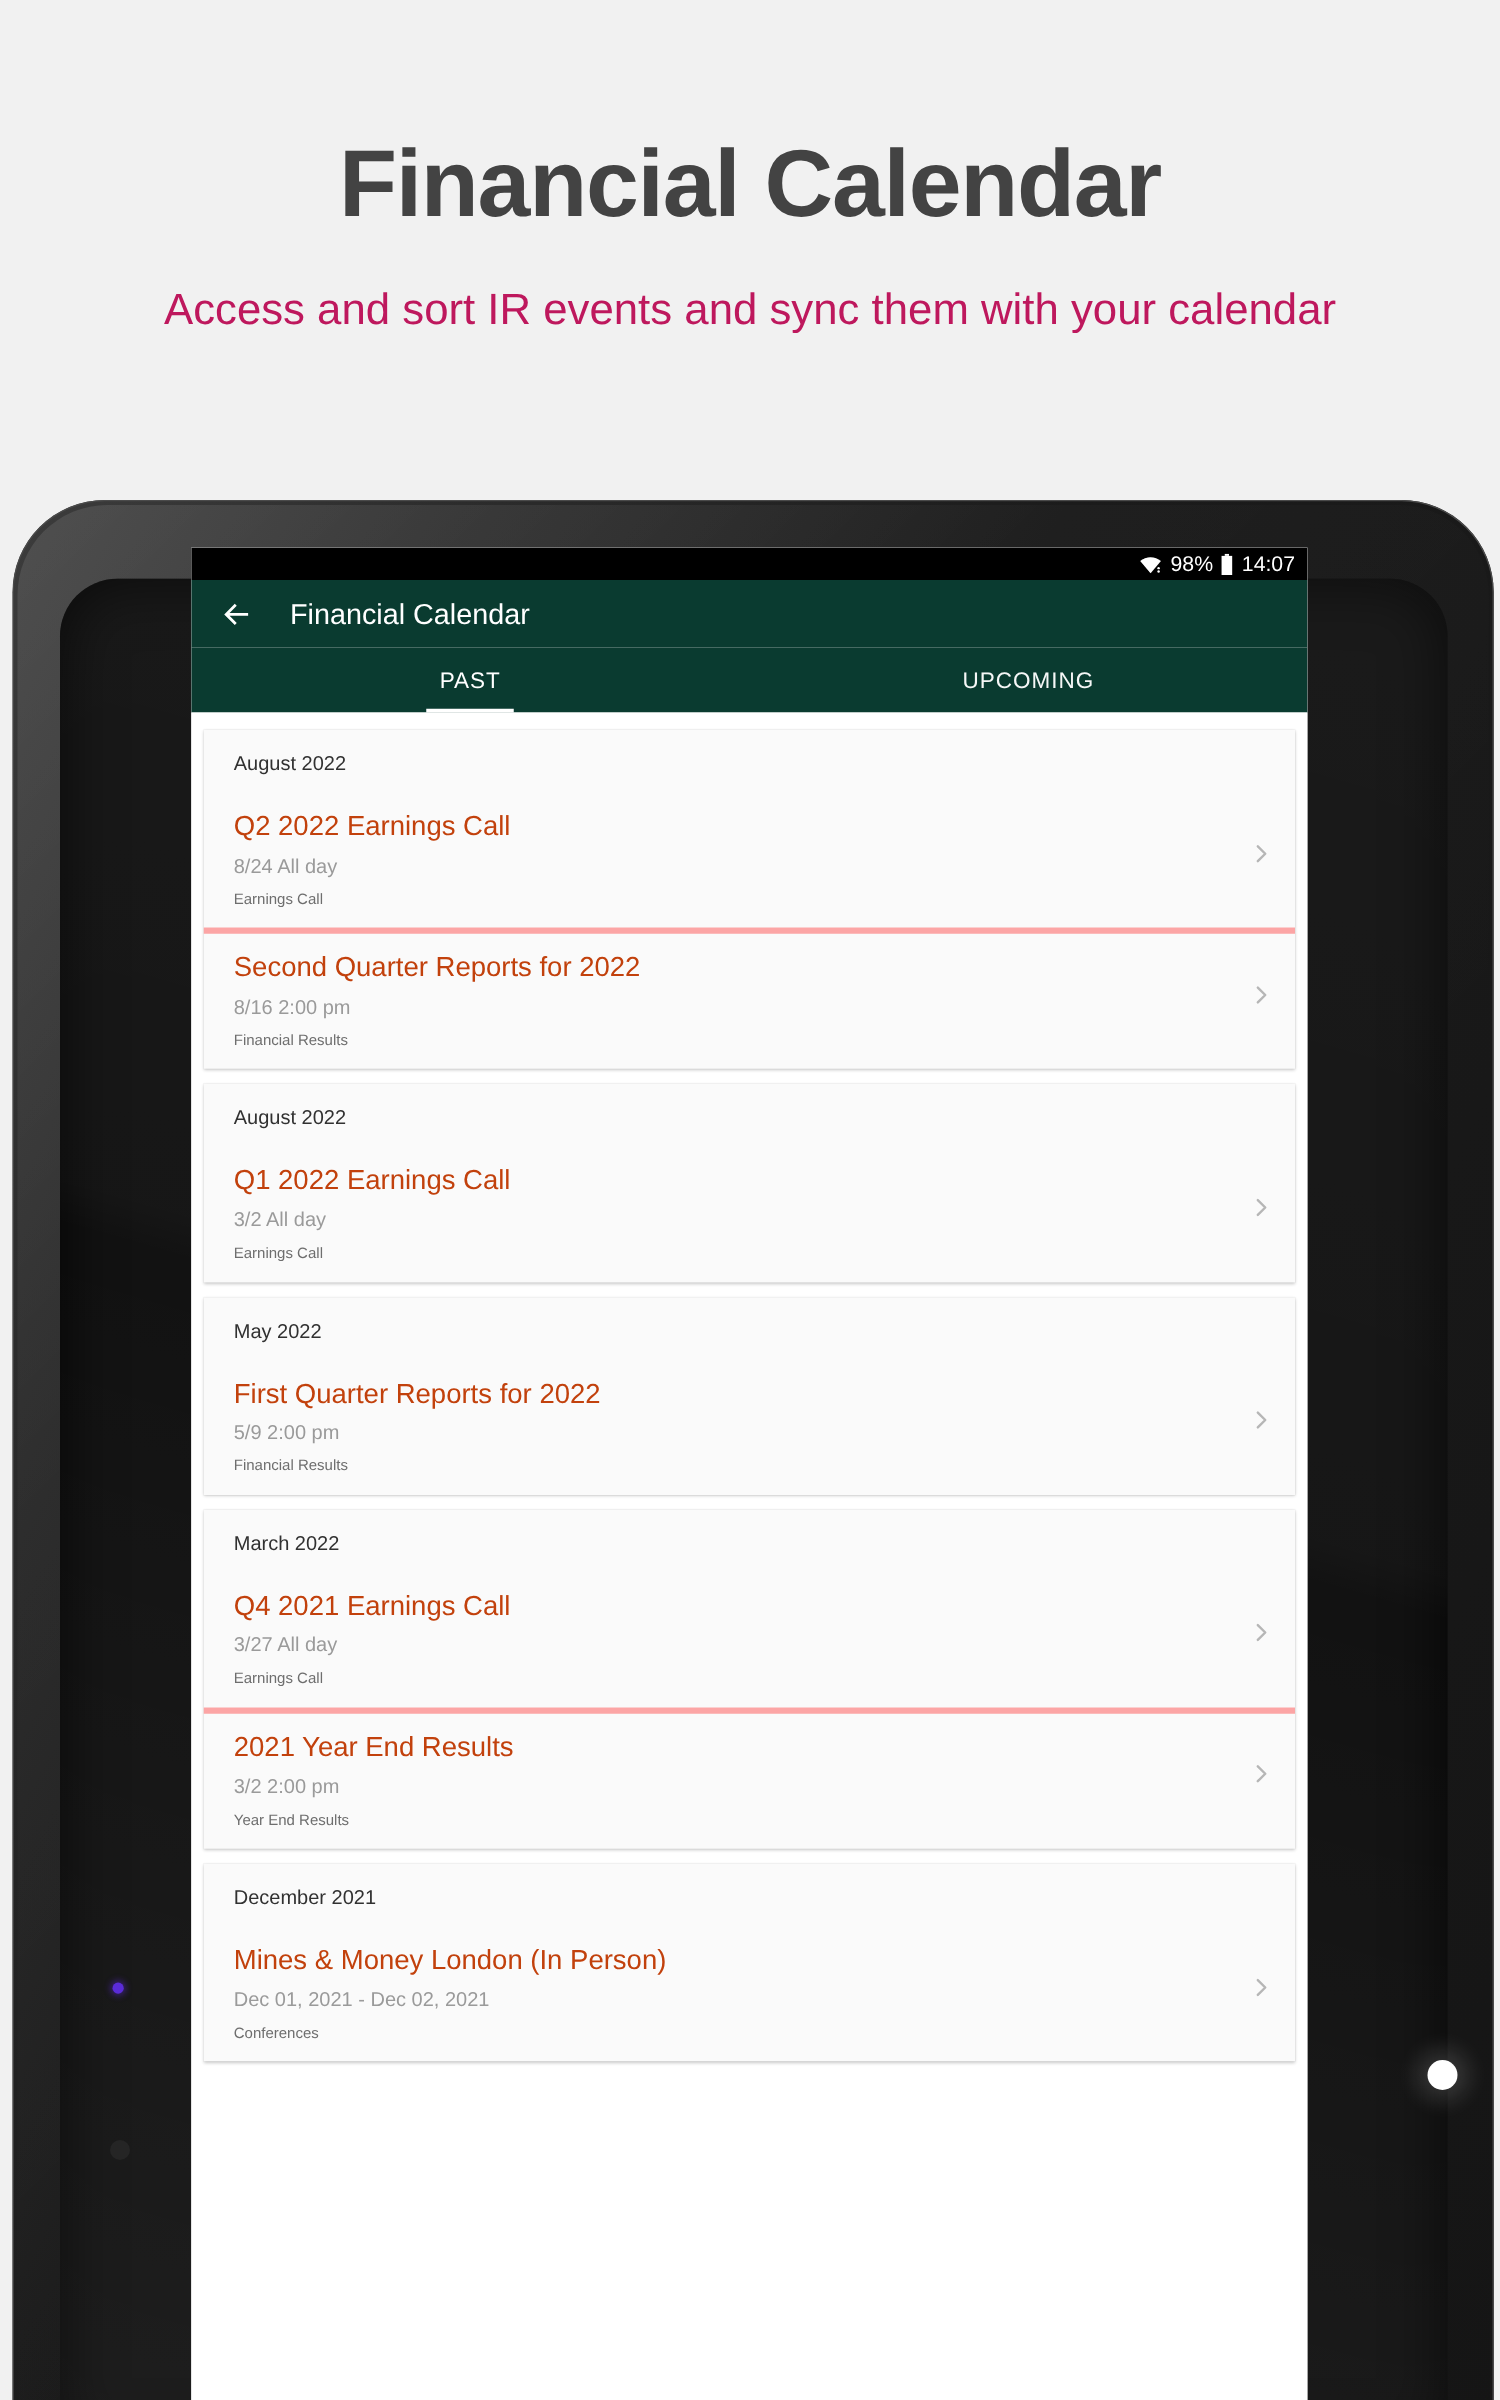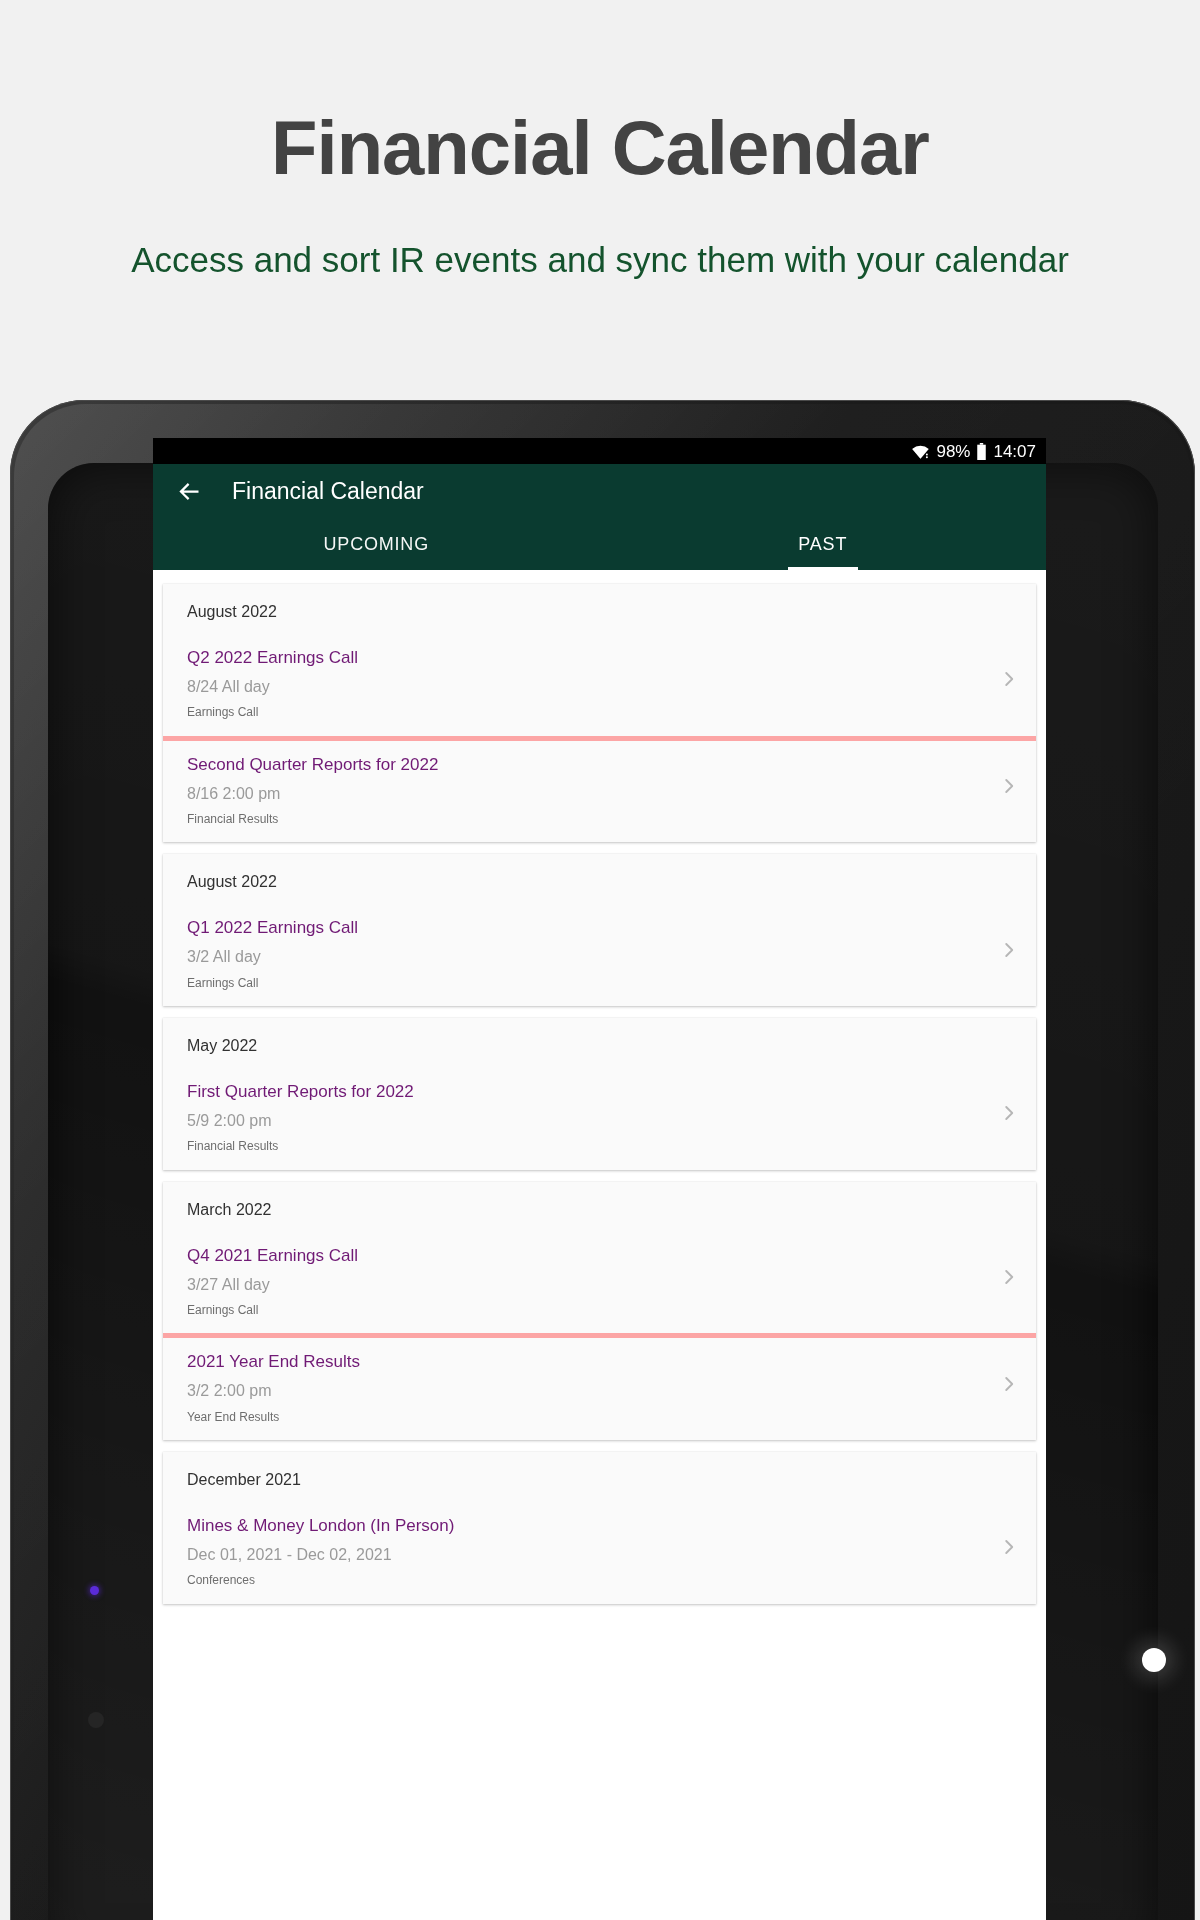--- a/index.html
+++ b/index.html
@@ -25,26 +25,26 @@
   .promo-title {
     margin: 0;
     padding-top: 110px;
     font-size: 76px;
     line-height: 1;
     font-weight: 700;
     color: #434343;
     letter-spacing: -1px;
   }
   .promo-sub {
-    margin: 12px;
+    margin: 0;
     padding-top: 44px;
     font-size: 35px;
     line-height: 1;
     font-weight: 400;
-    color: #14532d;
+    color: #be185d;
   }
 
   
   .device {
     position: absolute;
     left: 10px;
     top: 400px;
     width: 1185px;
     height: 1560px;
   }
@@ -233,22 +233,22 @@
   .event-row {
     display: flex;
     align-items: center;
     padding: 5px 16px 16px 24px;
     border-top: 5px solid #fca5a5;
     cursor: pointer;
   }
   .event-row.first { border-top: none; }
   .event-body { flex: 1 1 auto; min-width: 0; }
   .event-title {
-    font-size: 17px;
-    color: #701a75;
+    font-size: 22px;
+    color: #c2410c;
     line-height: 1.3;
     padding-top: 8px;
   }
   .event-date {
     font-size: 16px;
     color: #9a9a9a;
     padding-top: 8px;
     line-height: 1.2;
   }
   .event-type {
@@ -303,22 +303,22 @@
   </div>
 
   <div class="appbar">
     <svg class="back-arrow" viewBox="0 0 24 24">
       <path d="M20 11H6.8l5.1-5.1L10.5 4.5 3 12l7.5 7.5 1.4-1.4L6.8 13H20z" fill="#ffffff"></path>
     </svg>
     <span class="appbar-title">Financial Calendar</span>
   </div>
 
   <div class="tabs">
+    <div class="tab active">PAST</div>
     <div class="tab inactive">UPCOMING</div>
-    <div class="tab active">PAST</div>
   </div>
 
   <div class="content" id="list-root">
       <div class="month-card">
         <div class="month-label">August 2022</div>
         <div class="event-row first">
           <div class="event-body">
             <div class="event-title">Q2 2022 Earnings Call</div>
             <div class="event-date">8/24 All day</div>
             <div class="event-type">Earnings Call</div>

